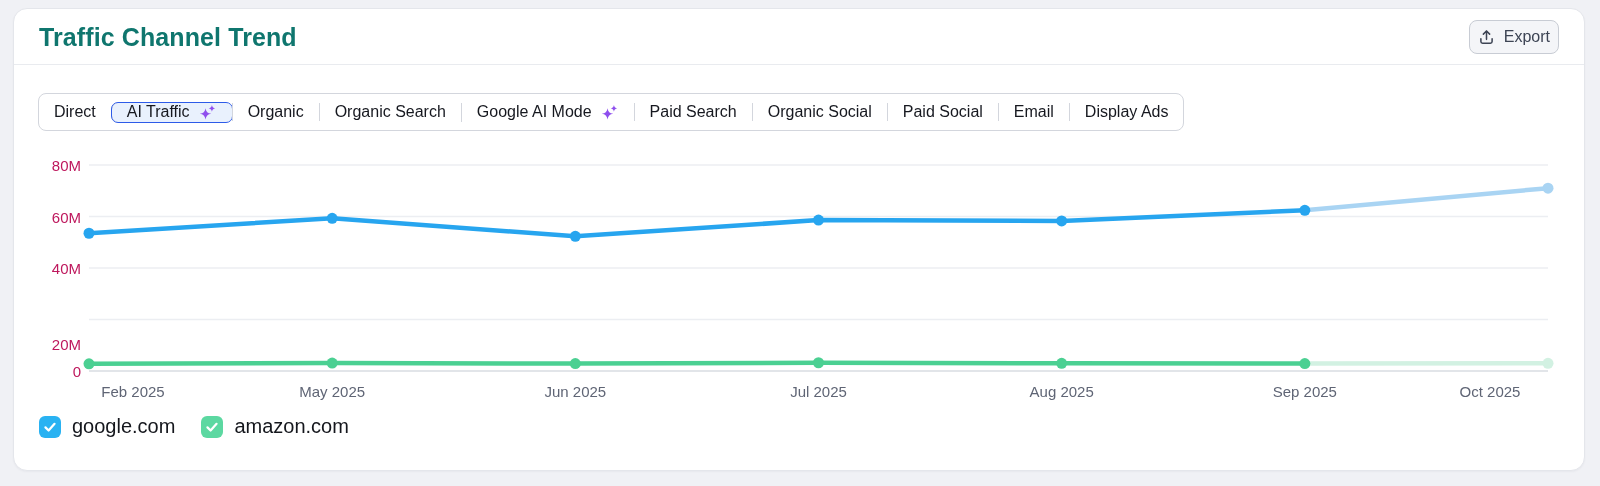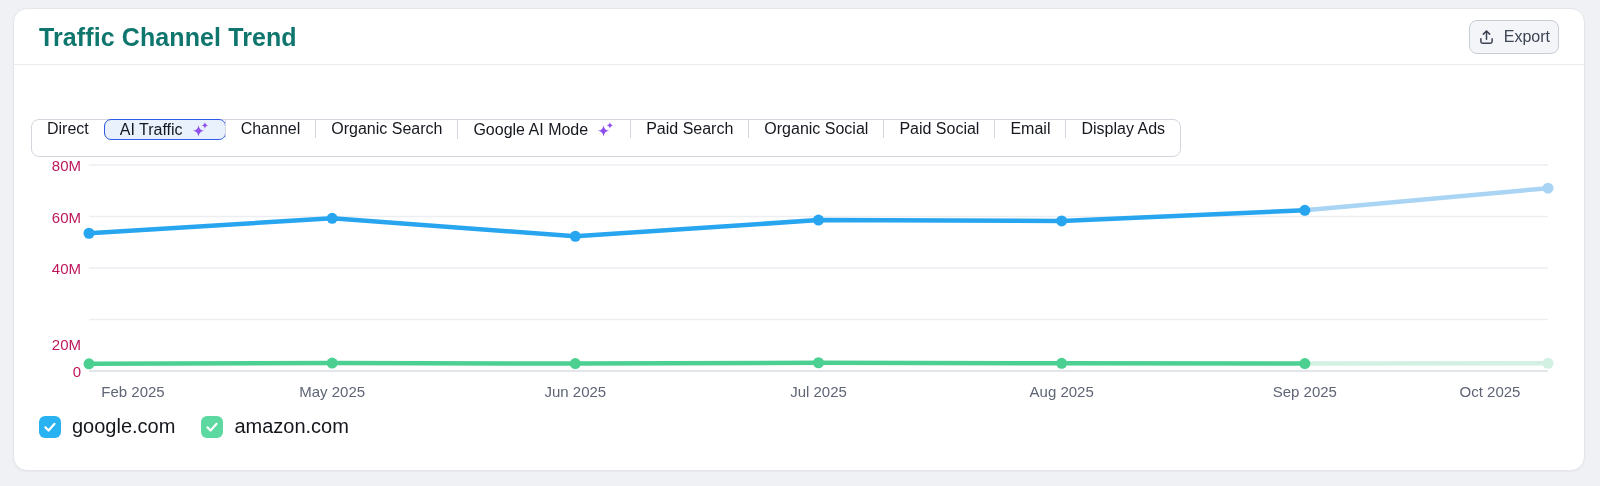--- a/index.html
+++ b/index.html
@@ -26,23 +26,23 @@
   .export-btn {
     position:absolute; right:25px; top:11px; height:34px;
     display:inline-flex; align-items:center; gap:9px; padding:0 8px;
     background:#f4f5f8; border:1px solid #c8ccd4; border-radius:8px;
     font-family:inherit; font-size:16px; color:#3d4454; cursor:pointer;
   }
   .export-btn svg { display:block; }
 
   
   .tabs {
-    position:absolute; left:17px; top:84px; height:38px;
-    display:inline-flex; align-items:flex-start;
-    background:#ffffff; border:1px solid #d3d6dd; border-radius:8px;margin-top:26px;
+    position:absolute; left:24px; top:84px; height:38px;
+    display:inline-flex; align-items:center;
+    background:#ffffff; border:1px solid #d3d6dd; border-radius:8px;
   }
   .tab {
     position:relative; display:inline-flex; align-items:center; gap:8px;
     padding:0 15px; background:transparent; border:none; cursor:pointer;
     font-family:inherit; font-size:16px; color:#16181f; white-space:nowrap;
   }
   .tab + .tab { border-left:1px solid #d3d6dd; }
   .tab.selected { background:#e9f1fd; border-radius:7px; }
   .tab.selected::after {
     content:""; position:absolute; inset:-1px; border:1px solid #2d5be8;
@@ -99,21 +99,21 @@
       <button class="tab selected">
         <span>AI Traffic</span>
         <span class="spark">
           <svg width="19" height="19" viewBox="0 0 24 24" fill="#8f4fee">
   <path d="M9.5 6.5 C10.1 10.9 12.3 13.1 16.7 13.7 C12.3 14.3 10.1 16.5 9.5 20.9 C8.9 16.5 6.7 14.3 2.3 13.7 C6.7 13.1 8.9 10.9 9.5 6.5 Z"></path>
   <path d="M17.6 2.6 C17.9 5.2 19.2 6.5 21.8 6.8 C19.2 7.1 17.9 8.4 17.6 11 C17.3 8.4 16 7.1 13.4 6.8 C16 6.5 17.3 5.2 17.6 2.6 Z"></path>
 </svg>
         </span>
       </button>
       <button class="tab">
-        <span>Channel</span>
+        <span>Organic</span>
       </button>
       <button class="tab">
         <span>Organic Search</span>
       </button>
       <button class="tab">
         <span>Google AI Mode</span>
         <span class="spark">
           <svg width="19" height="19" viewBox="0 0 24 24" fill="#8f4fee">
   <path d="M9.5 6.5 C10.1 10.9 12.3 13.1 16.7 13.7 C12.3 14.3 10.1 16.5 9.5 20.9 C8.9 16.5 6.7 14.3 2.3 13.7 C6.7 13.1 8.9 10.9 9.5 6.5 Z"></path>
   <path d="M17.6 2.6 C17.9 5.2 19.2 6.5 21.8 6.8 C19.2 7.1 17.9 8.4 17.6 11 C17.3 8.4 16 7.1 13.4 6.8 C16 6.5 17.3 5.2 17.6 2.6 Z"></path>

